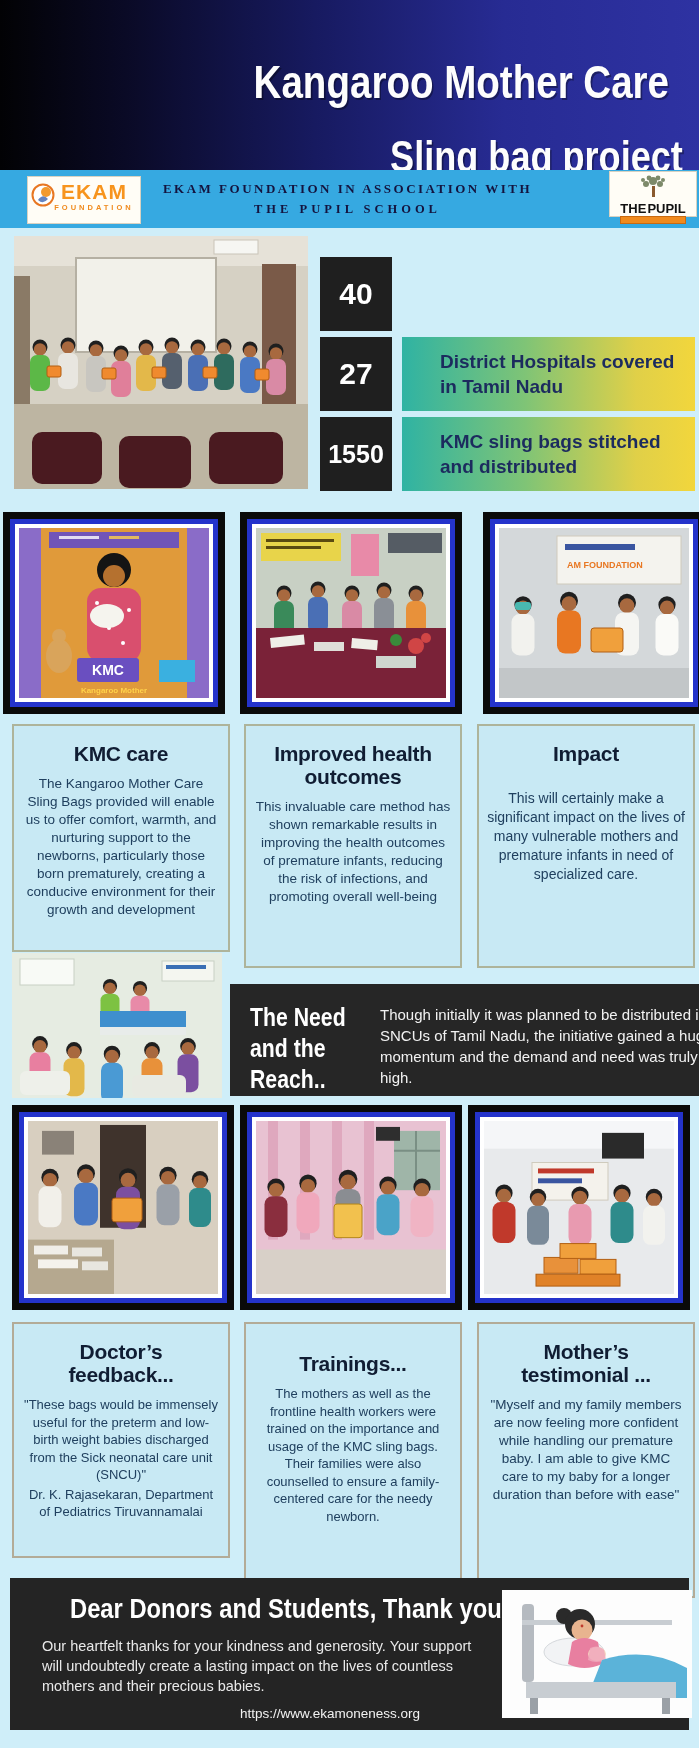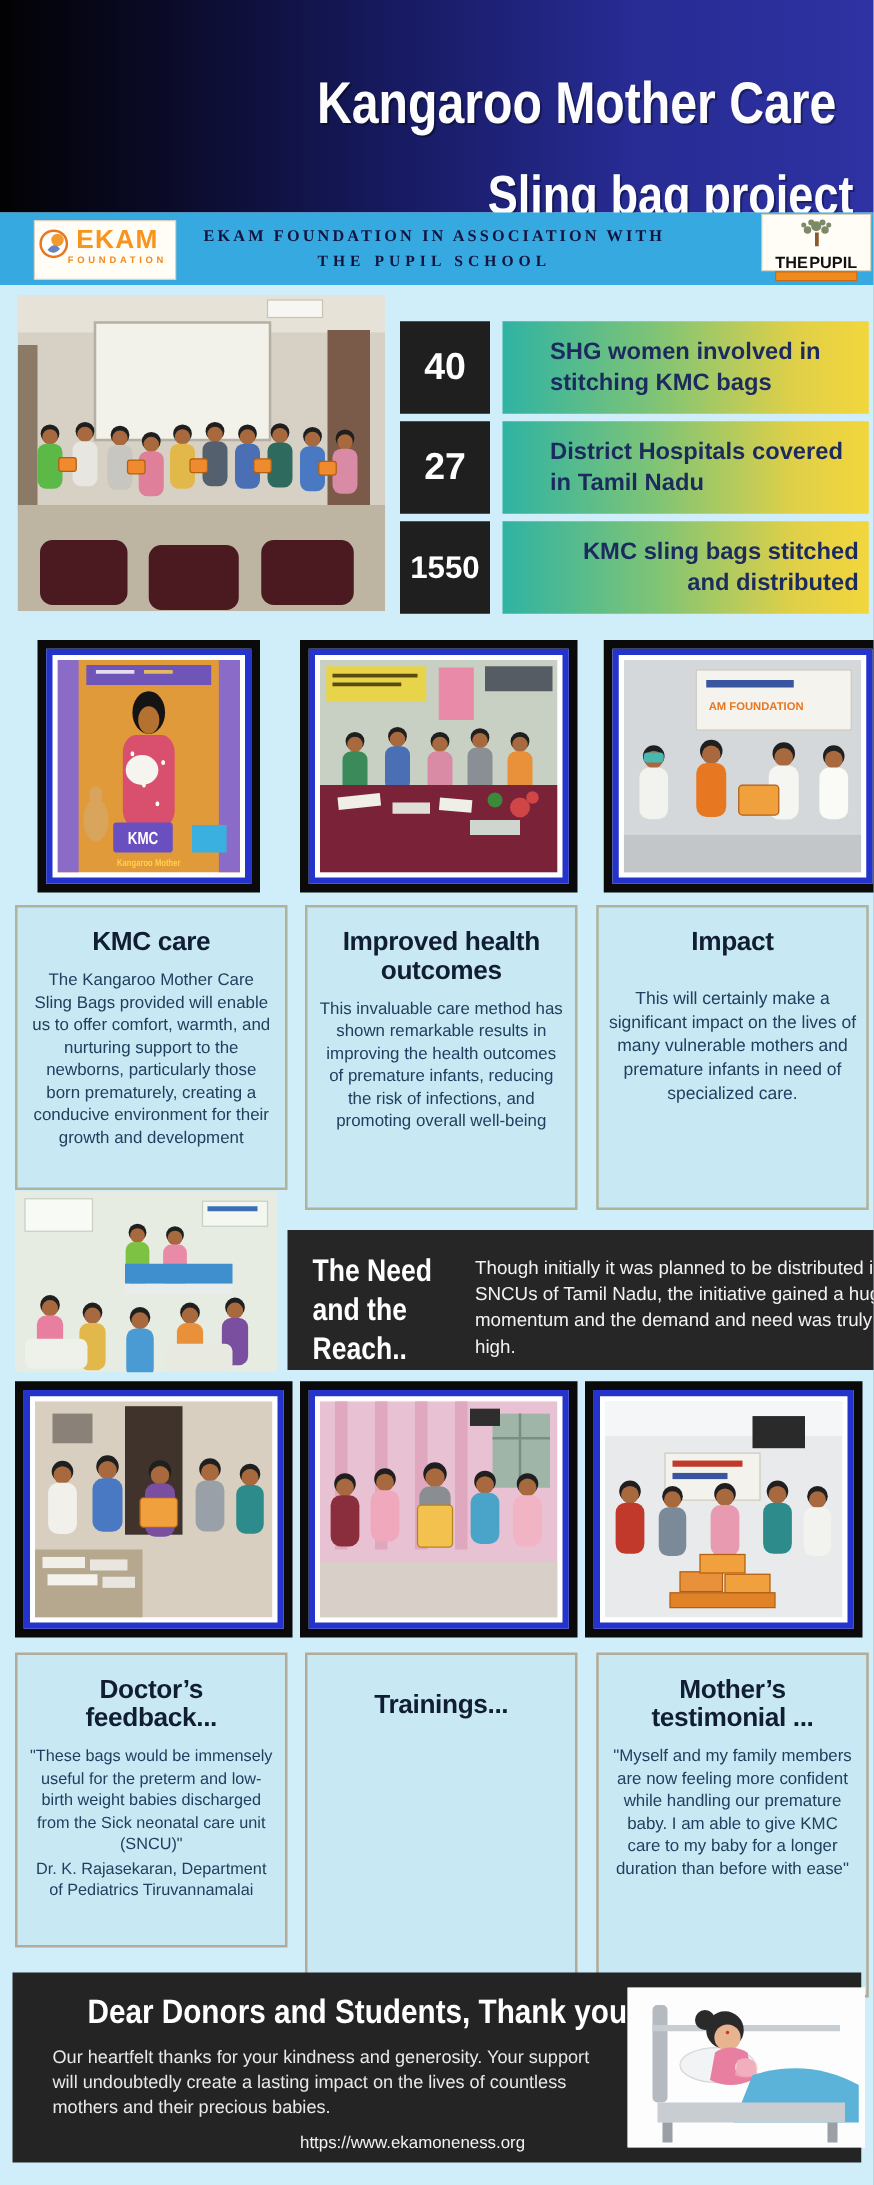--- a/index.html
+++ b/index.html
@@ -156,35 +156,32 @@
         <use href="#bag" x="248" y="138"></use>
       <g fill="#4a1a20">
         <rect x="18" y="196" width="70" height="52" rx="10"></rect>
         <rect x="105" y="200" width="72" height="52" rx="10"></rect>
         <rect x="195" y="196" width="74" height="52" rx="10"></rect>
       </g>
     </svg>
   </div>
 
   <div class="abs statnum" style="left:320px;top:257px;font-size:30px;">40</div>
-  <div class="abs statbar" style="left:402px;top:257px;">
-      <div class="lbl">SHG women involved in stitching KMC bags</div>
-    </div>
 
   <div class="abs statnum" style="left:320px;top:337px;font-size:30px;">27</div>
   <div class="abs statbar" style="left:402px;top:337px;">
       <div class="lbl">District Hospitals covered in Tamil Nadu</div>
     </div>
 
   <div class="abs statnum" style="left:320px;top:417px;font-size:25px;">1550</div>
-  <div class="abs statbar" style="left:402px;top:417px;text-align:right;">
+  <div class="abs statbar" style="left:402px;top:417px;">
       <div class="lbl">KMC sling bags stitched and distributed</div>
     </div>
 
-  <div class="abs pframe" style="left:30px;top:512px;width:178px;height:202px;">
+  <div class="abs pframe" style="left:3px;top:512px;width:222px;height:202px;">
     <div class="pinner">
         <svg viewBox="0 0 190 170" preserveAspectRatio="none">
       <rect width="190" height="170" fill="#e09a3a"></rect>
       <rect x="30" y="4" width="130" height="16" fill="#7055b8"></rect>
       <rect x="40" y="8" width="40" height="3" fill="#fff" opacity=".8"></rect>
           <rect x="90" y="8" width="30" height="3" fill="#ffd24a" opacity=".8"></rect>
       <rect x="0" y="0" width="22" height="170" fill="#8a6cc8"></rect>
       <rect x="168" y="0" width="22" height="170" fill="#8a6cc8"></rect>
       <circle cx="95" cy="42" r="17" fill="#141414"></circle>
       <circle cx="95" cy="48" r="11" fill="#b5712f"></circle>
@@ -356,20 +353,21 @@
       </div>
   </div>
 
   <div class="abs card" style="left:12px;top:1322px;width:218px;height:236px;border-color:#b3ab97;">
     <h3 style="width:150px;margin-left:auto;margin-right:auto;">Doctor’s feedback...</h3>
     <p style="font-size:13px;line-height:17.5px;">"These bags would be immensely useful for the preterm and low-birth weight babies discharged from the Sick neonatal care unit (SNCU)"</p>
     <p class="attr" style="font-size:13px;line-height:17.5px;">Dr. K. Rajasekaran, Department of Pediatrics Tiruvannamalai</p>
   </div>
   <div class="abs card" style="left:244px;top:1322px;width:218px;height:296px;border-color:#b3ab97;padding-top:26px;">
     <h3>Trainings...</h3>
+    <p style="font-size:13px;line-height:17.5px;">The mothers as well as the frontline health workers were trained on the importance and usage of the KMC sling bags.  Their families were also counselled to ensure a family-centered care for the needy newborn.</p>
   </div>
   <div class="abs card" style="left:477px;top:1322px;width:218px;height:276px;border-color:#b3ab97;">
     <h3 style="width:150px;margin-left:auto;margin-right:auto;">Mother’s testimonial ...</h3>
     <p style="font-size:13.5px;line-height:18px;">"Myself and my family members are now feeling more confident while handling our premature baby.  I am able to give KMC care to my baby for a longer duration than before with ease"</p>
   </div>
 
   <div class="abs foot" style="left:10px;top:1578px;width:679px;height:152px;">
     <div class="foot-title"><span class="squash" style="transform:scaleX(.88);text-shadow:none;">Dear Donors and Students, Thank you!</span></div>
     <div class="foot-body">Our heartfelt thanks for your kindness and generosity. Your support will undoubtedly create a lasting impact on the lives of countless mothers and their precious babies.</div>
     <a class="foot-url" href="#" style="text-decoration:none;">https://www.ekamoneness.org</a>

